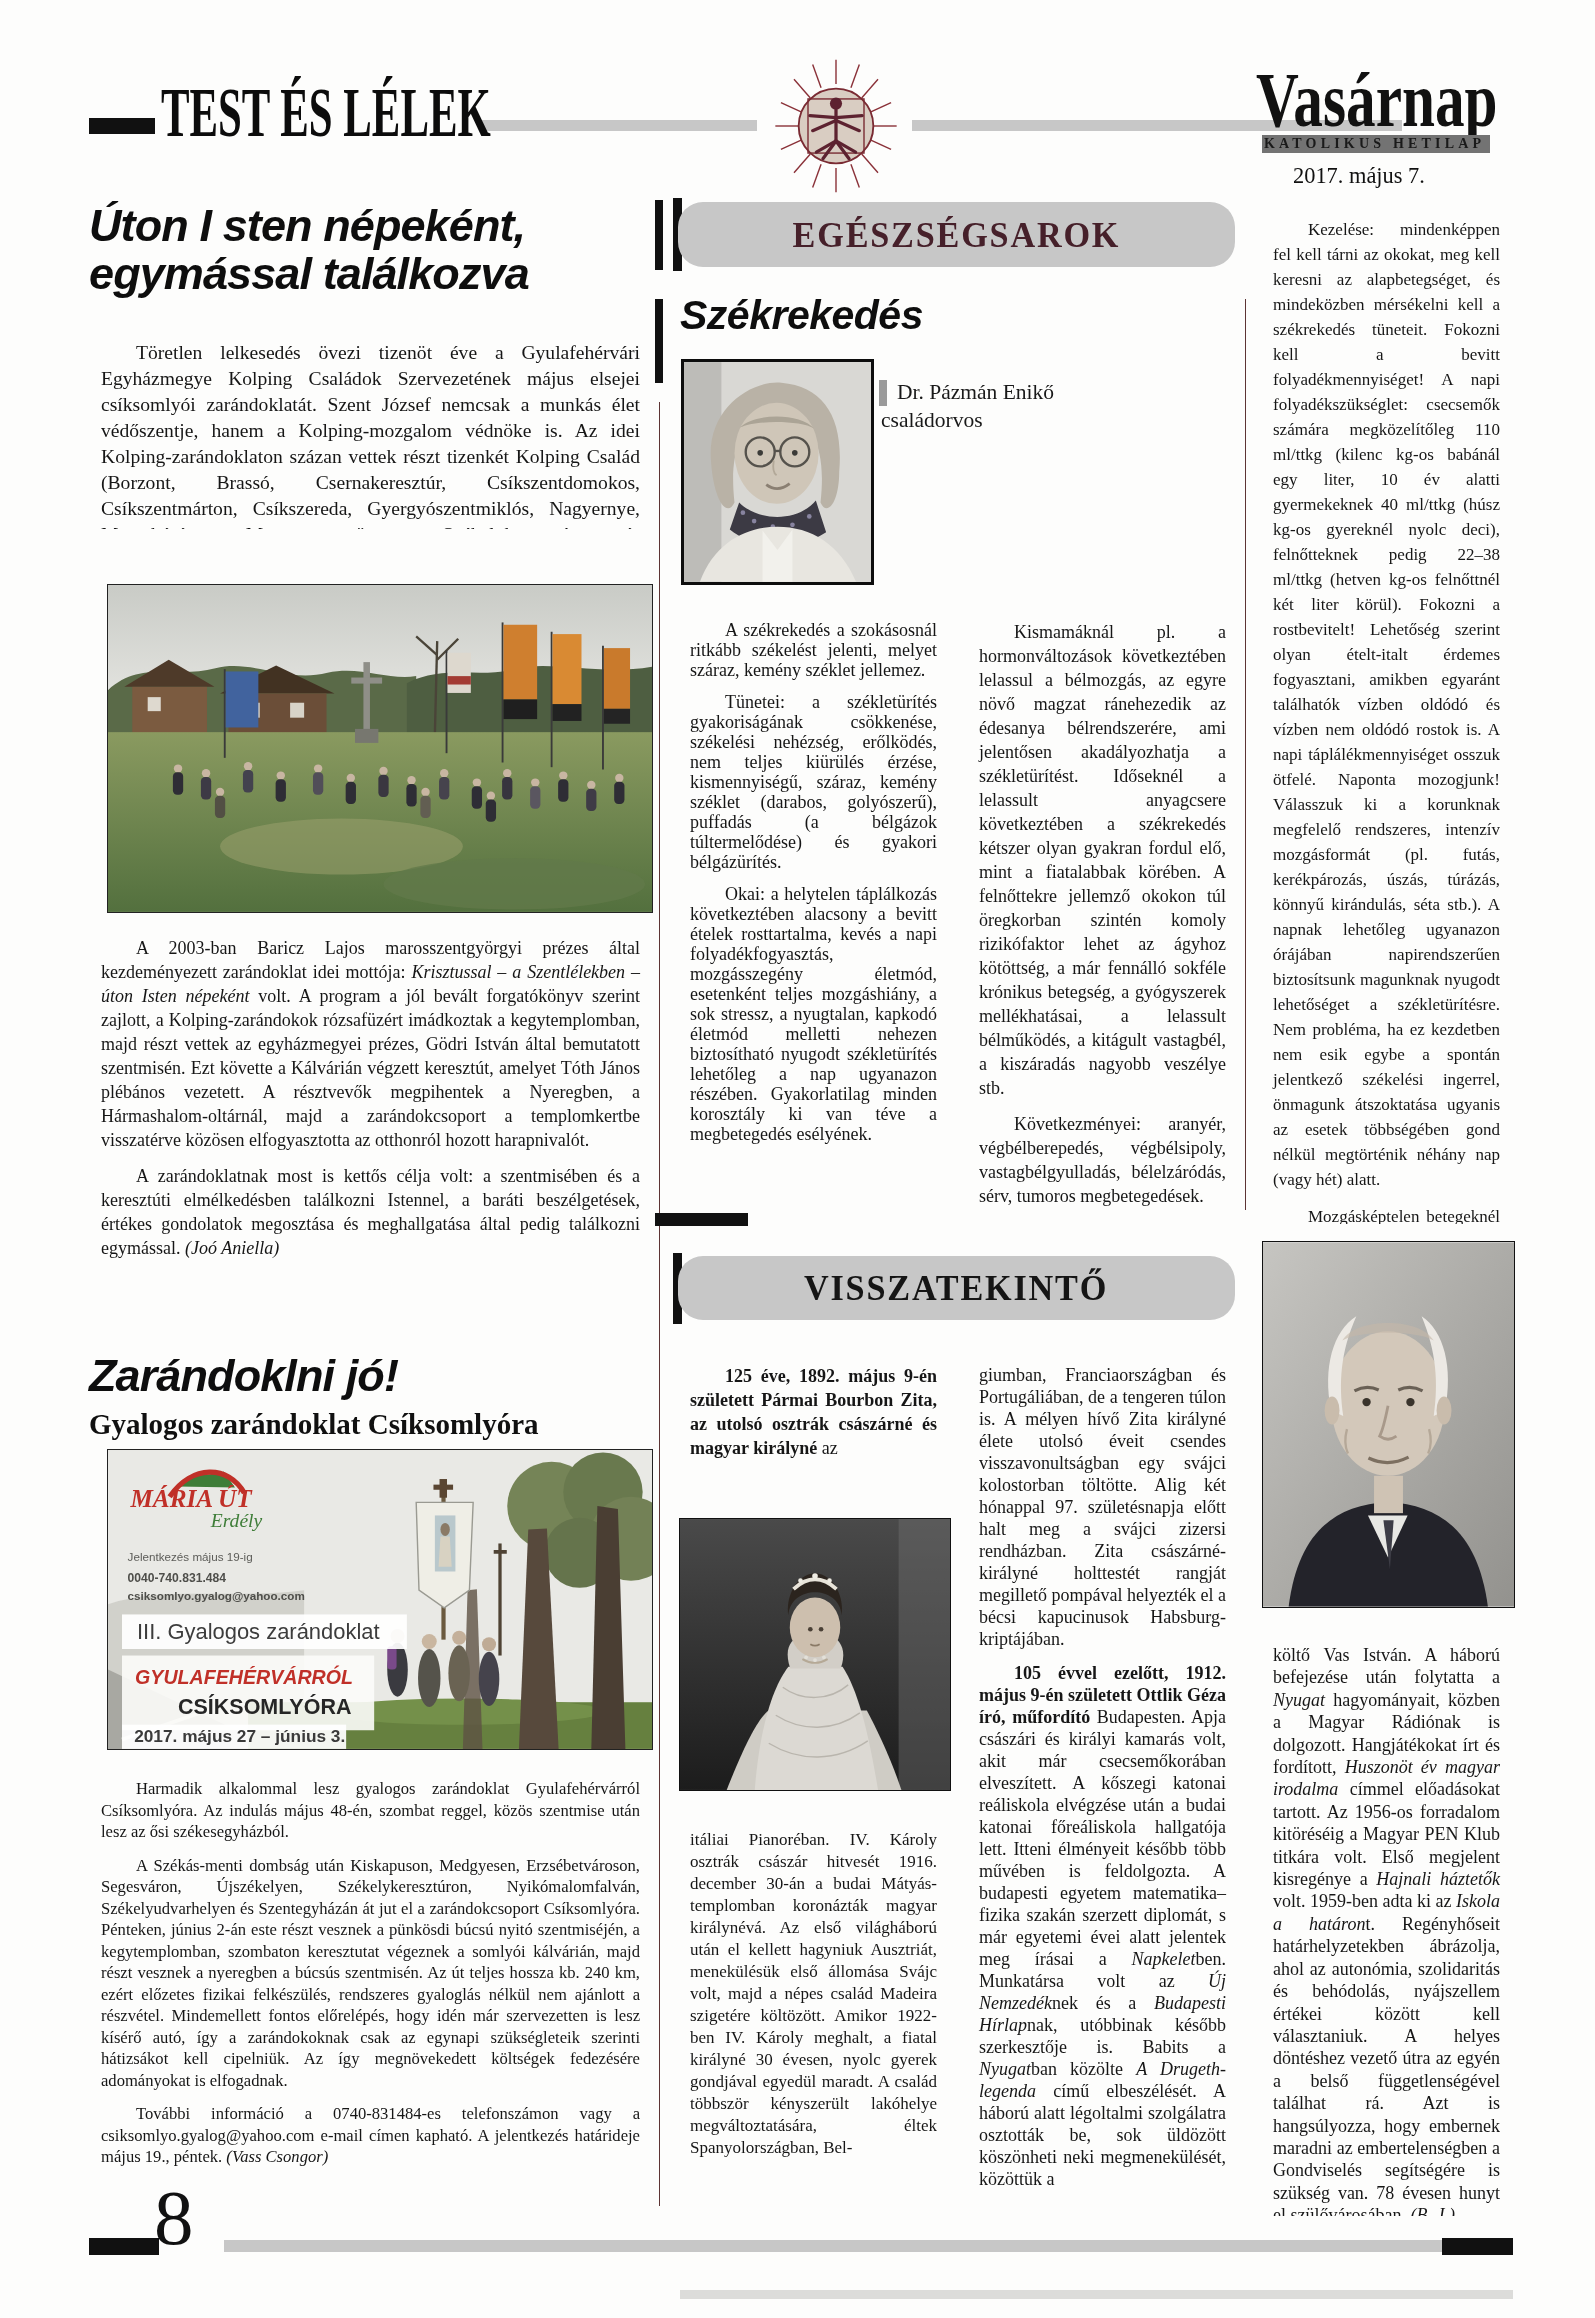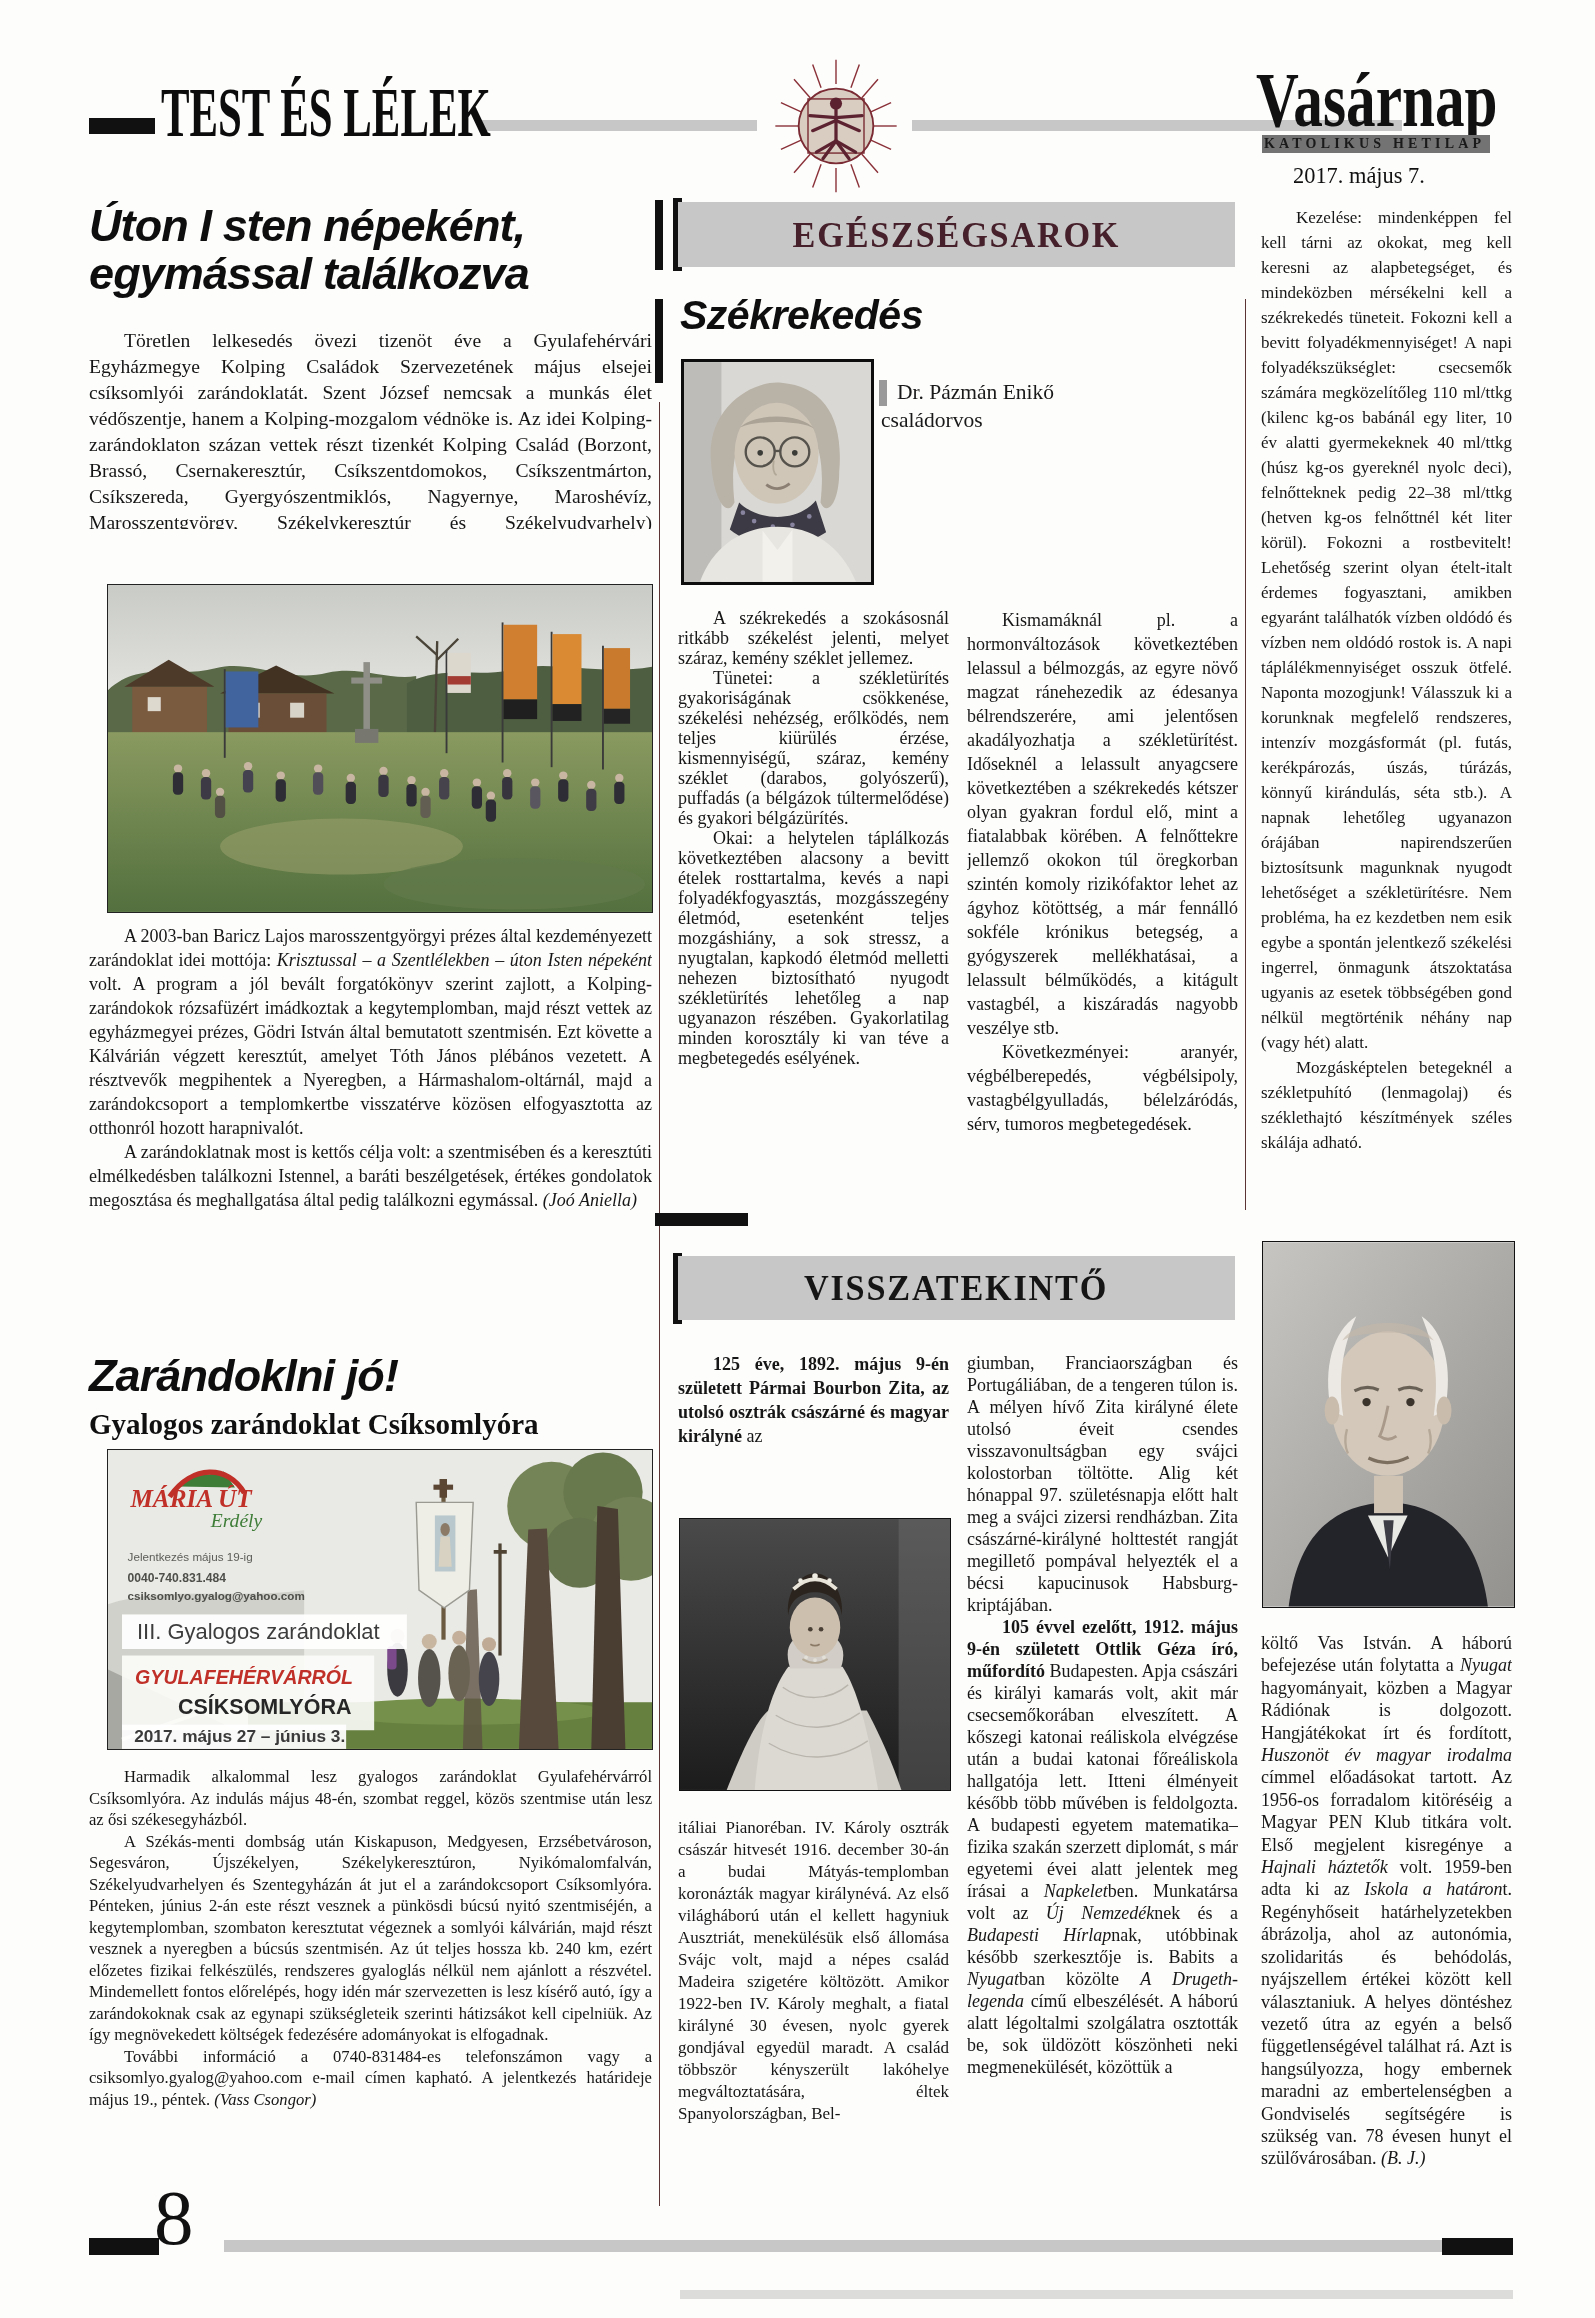--- a/index.html
+++ b/index.html
@@ -1,30 +1,30 @@
 <!DOCTYPE html>
 <html lang="hu" style="font-size:7.5px"><head>
 <meta charset="utf-8">
 <style>
   html,body{margin:0;padding:0;}
   body{width:1595px;height:2319px;position:relative;background:#fdfdfc;
        font-family:"Liberation Serif",serif;color:#141414;overflow:hidden;}
   .abs{position:absolute;}
   .flow{position:absolute;text-align:justify;overflow:hidden;color:#161616;
         -webkit-hyphens:auto;hyphens:auto;}
-  .flow p{margin:0;text-indent:35px;}
+  .flow p{margin:12px;text-indent:35px;}
   .flow p.noind{text-indent:0;}
   .it{font-style:italic;}
   .bd{font-weight:700;}
   .h1{position:absolute;font-family:"Liberation Sans",sans-serif;font-weight:700;
       color:#0e0e0e;letter-spacing:-0.9px;line-height:1.06;font-style:italic;}
   .bbar{position:absolute;background:#111;}
   .grayline{position:absolute;background:#c7c7c7;}
   .vrule{position:absolute;width:1.4px;background:#5d3434;}
-  .secbar{position:absolute;background:#c7c7c7;display:flex;align-items:center;justify-content:center;}
+  .secbar{position:absolute;background:#c7c7c7;display:flex;align-items:center;justify-content:center;border-radius:25px;}
   .secbar .t{font-family:"Liberation Serif",serif;font-weight:700;letter-spacing:1.9px;transform:scaleX(.95);white-space:nowrap;}
   .photo{position:absolute;overflow:hidden;background:#ddd;}
   .photo svg{display:block;}
   .brandleft{position:absolute;left:161px;top:79px;font-family:"Liberation Serif",serif;
       font-weight:700;font-size:69px;line-height:1;white-space:nowrap;color:#0c0c0c;
       transform:scaleX(.62);transform-origin:0 0;}
   .wordmark{position:absolute;left:1256px;top:60px;font-family:"Liberation Serif",serif;
       font-weight:700;font-size:79px;line-height:1;color:#111;white-space:nowrap;
       transform:scaleX(.75);transform-origin:0 0;}
   .wordsub{position:absolute;left:1262px;top:135px;font-family:"Liberation Serif",serif;

